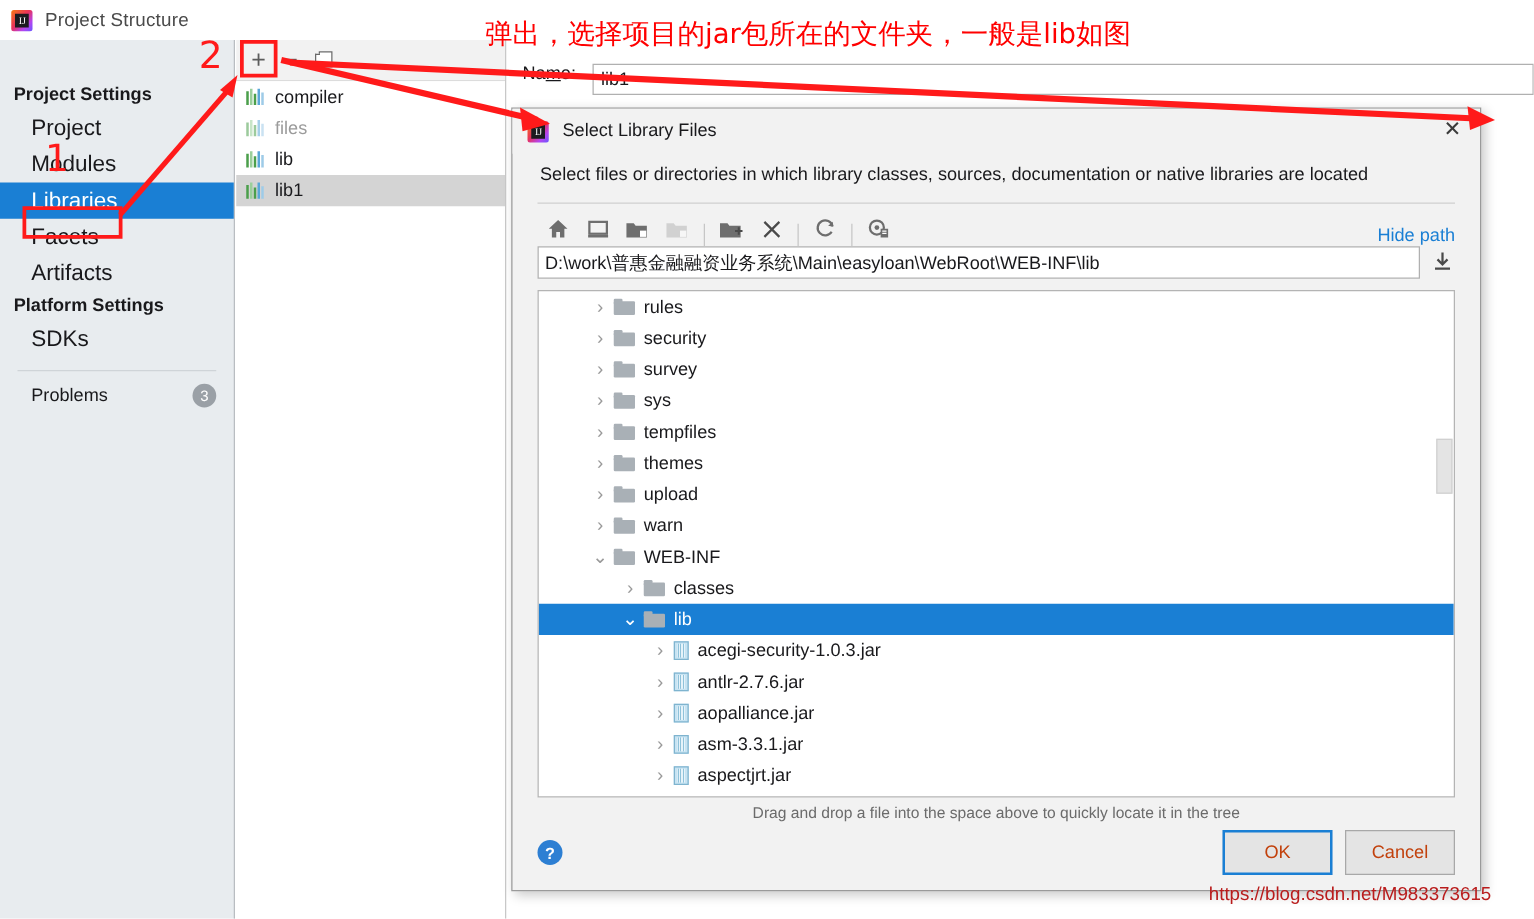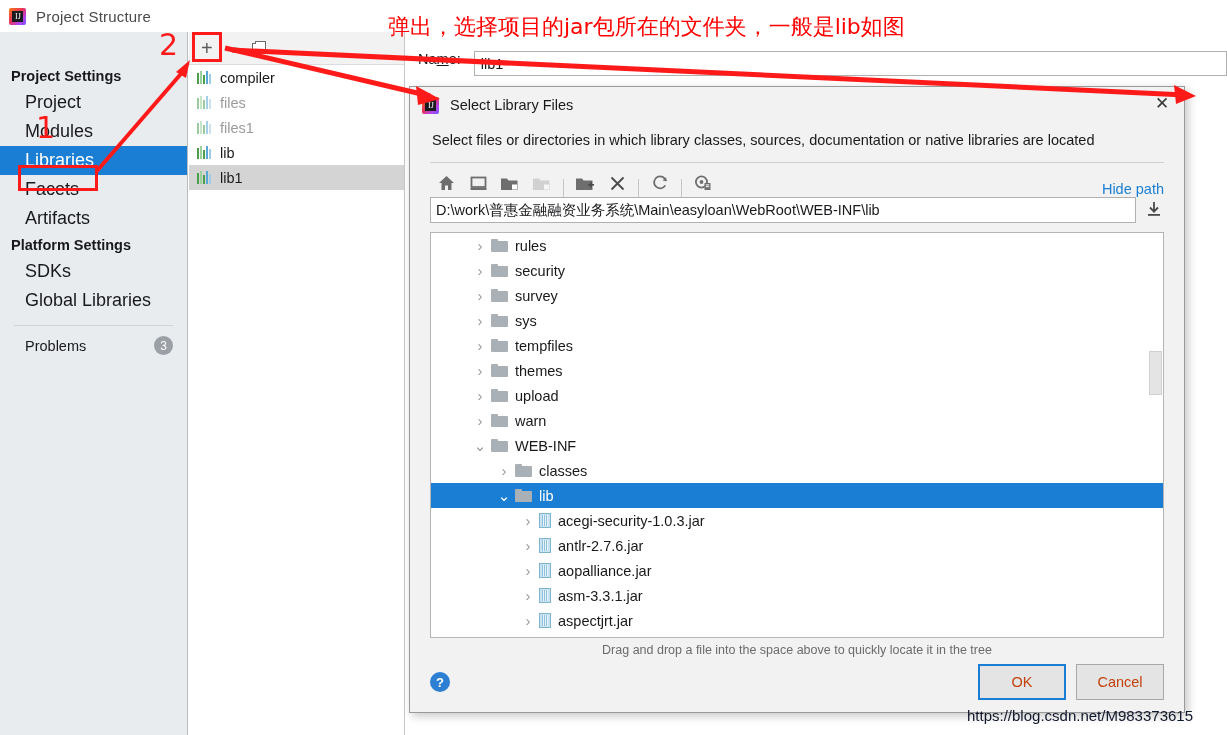--- a/index.html
+++ b/index.html
@@ -248,21 +248,21 @@
   .anno-num.n2 { left: 159px; top: 27px; font-size: 30px; }
   .anno-box {
     position: absolute; border: 3px solid #ff1a1a; box-sizing: border-box;
   }
   .anno-box.libraries { left: 18px; top: 165px; width: 80px; height: 26px; }
   .anno-box.plus { left: 192px; top: 32px; width: 30px; height: 30px; }
   .anno-svg { position: absolute; left: 0; top: 0; width: 1227px; height: 735px; pointer-events: none; }
 
   .watermark {
     position: absolute; left: 967px; top: 707px;
-    color: #0f172a; font-size: 15px; white-space: nowrap;
+    color: #b91c1c; font-size: 15px; white-space: nowrap;
     font-family: "Liberation Sans", sans-serif;
   }
 </style>
 </head>
 <body>
 
 <div id="root">
 
   <div class="ps-window">
 
@@ -281,21 +281,20 @@
     <div class="ps-sidebar">
       <div style="height:32px"></div>
       <div class="side-section">Project Settings</div>
       <div class="side-item">Project</div>
       <div class="side-item">Modules</div>
       <div class="side-item selected">Libraries</div>
       <div class="side-item">Facets</div>
       <div class="side-item">Artifacts</div>
       <div class="side-section">Platform Settings</div>
       <div class="side-item">SDKs</div>
-      <div class="side-item">Global Libraries</div>
       <div class="side-sep"></div>
       <div class="side-problems">
         <span>Problems</span>
         <span class="problems-badge">3</span>
       </div>
     </div>
 
     <div class="lib-toolbar">
       <span class="tb-btn">+</span>
       <span class="tb-btn minus">−</span>
@@ -319,30 +318,20 @@
       <div class="lib-row muted">
         <span class="lib-icon">
             <b></b>
             <b></b>
             <b></b>
             <b></b>
             <b></b>
           </span>
         <span>files</span>
       </div>
-      <div class="lib-row muted">
-        <span class="lib-icon">
-            <b></b>
-            <b></b>
-            <b></b>
-            <b></b>
-            <b></b>
-          </span>
-        <span>files1</span>
-      </div>
       <div class="lib-row">
         <span class="lib-icon">
             <b></b>
             <b></b>
             <b></b>
             <b></b>
             <b></b>
           </span>
         <span>lib</span>
       </div>

